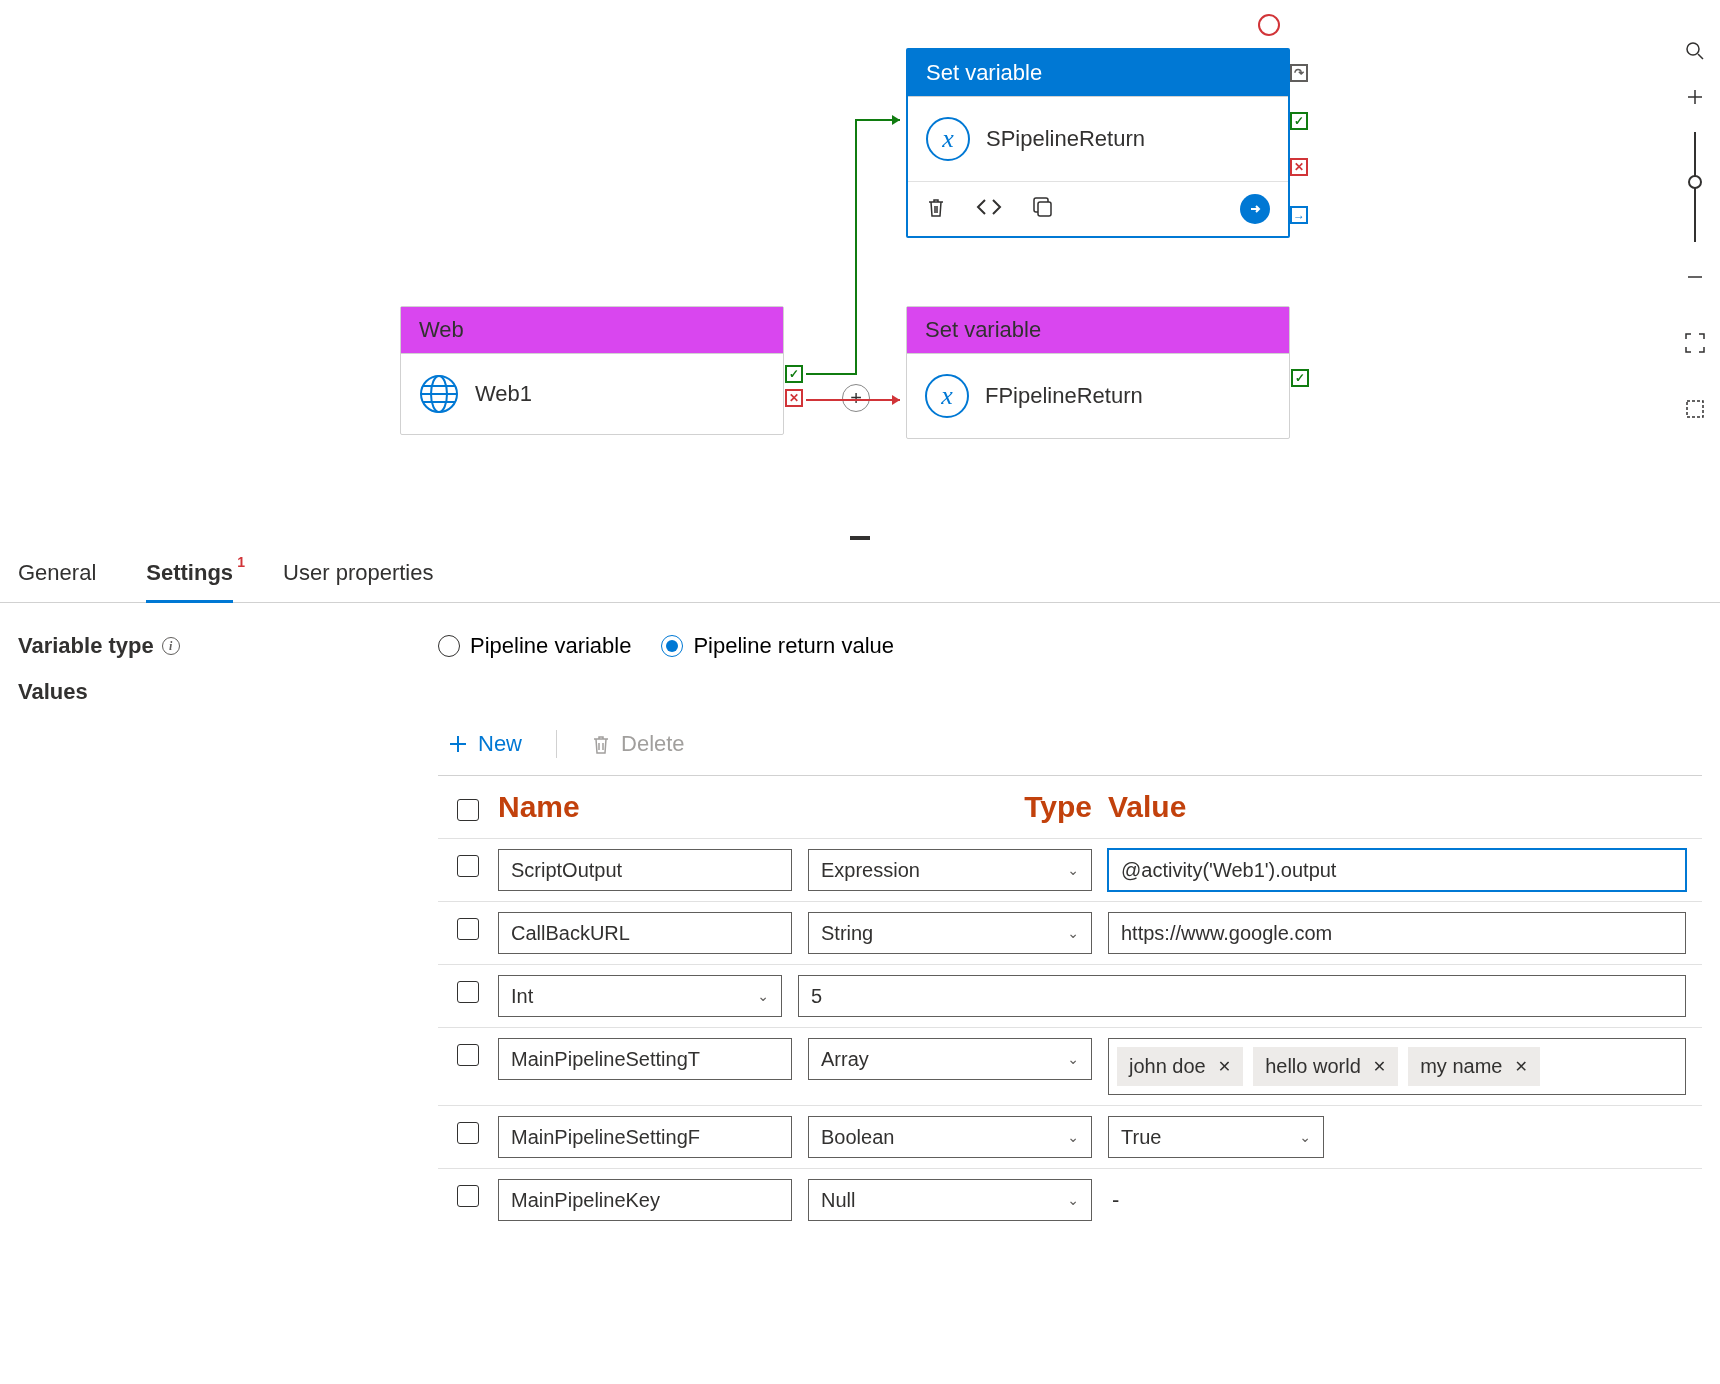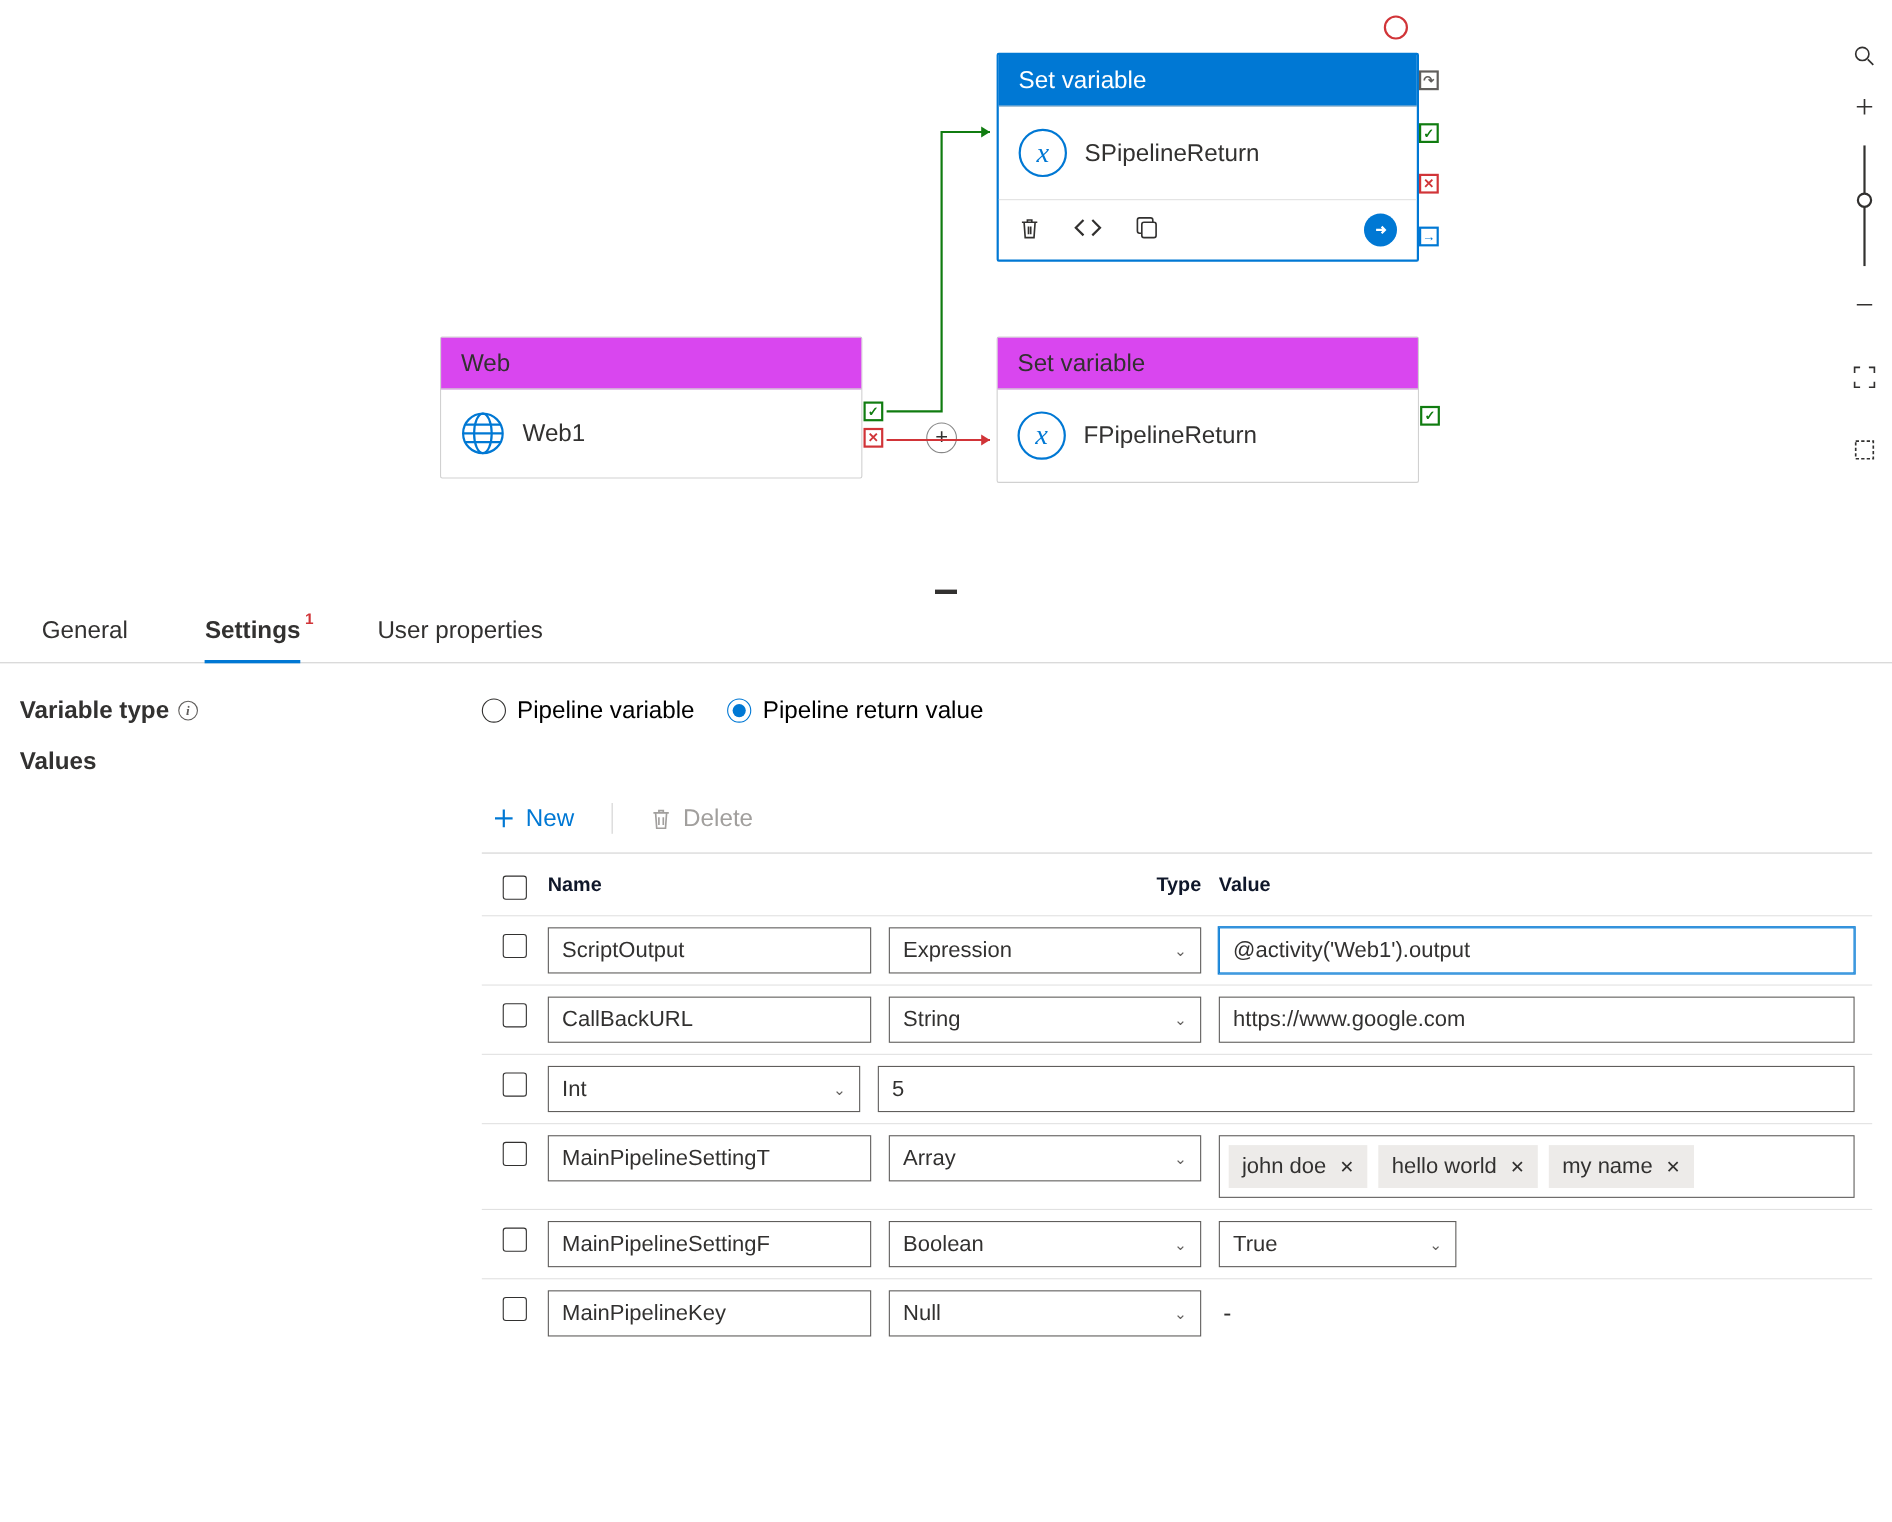--- a/index.html
+++ b/index.html
@@ -35,21 +35,21 @@
 
 
 .resize-handle { position: absolute; left: 50%; transform: translateX(-50%); width: 20px; height: 4px; background: #323130; bottom: 0; }
 
 
 .right-toolbar { position: absolute; right: 0; top: 20px; width: 50px; display: flex; flex-direction: column; gap: 24px; align-items: center; padding-top: 20px; }
 .right-toolbar .tool { width: 22px; height: 22px; display: flex; align-items: center; justify-content: center; color: #323130; font-size: 20px; }
 
 
 .tabs { display: flex; gap: 50px; padding: 20px 18px 0; border-bottom: 1px solid #d1d1d1; }
-.tab { font-size: 22px; color: #323130; padding-bottom: 14px; cursor: pointer; position: relative; margin-left: 20px; }
+.tab { font-size: 22px; color: #323130; padding-bottom: 14px; cursor: pointer; position: relative; }
 .tab.active { font-weight: 600; border-bottom: 3px solid #0078d4; margin-bottom: -1px; }
 .tab .badge { position: absolute; top: -6px; right: -12px; color: #d13438; font-size: 14px; }
 
 
 .settings { padding: 30px 18px; }
 .setting-row { display: flex; margin-bottom: 20px; }
 .setting-label { width: 420px; font-size: 22px; color: #323130; display: flex; align-items: center; gap: 8px; }
 .setting-label.bold { font-weight: 600; }
 .info-icon { width: 18px; height: 18px; border: 1.5px solid #605e5c; border-radius: 50%; display: inline-flex; align-items: center; justify-content: center; font-size: 12px; color: #605e5c; font-style: italic; font-family: serif; }
 
@@ -66,21 +66,21 @@
 .divider-v { width: 1px; height: 28px; background: #d1d1d1; }
 
 
 .table { margin-left: 420px; border-top: 1px solid #d1d1d1; }
 .table-header { display: flex; align-items: center; padding: 14px 0; }
 .table-row { display: flex; align-items: flex-start; padding: 10px 0; border-top: 1px solid #e1e1e1; }
 .col-check { width: 60px; display: flex; justify-content: center; align-items: flex-start; padding-top: 6px; }
 .col-name { width: 310px; padding-right: 16px; }
 .col-type { width: 300px; padding-right: 16px; text-align: right; }
 .col-value { flex: 1; padding-right: 16px; }
-.th { font-size: 18px; font-weight: 600; color: #0f172a; }
+.th { font-size: 30px; font-weight: 600; color: #c2410c; }
 
 .checkbox { width: 22px; height: 22px; border: 1.5px solid #323130; border-radius: 3px; cursor: pointer; }
 
 .input { width: 100%; height: 42px; border: 1px solid #605e5c; padding: 0 12px; font-size: 20px; color: #323130; background: #fff; }
 .input.highlight { border-color: #0078d4; box-shadow: 0 0 0 1px #0078d4; }
 .select { width: 100%; height: 42px; border: 1px solid #605e5c; padding: 0 12px; font-size: 20px; color: #323130; background: #fff; display: flex; align-items: center; justify-content: space-between; cursor: pointer; }
 .select .chevron { font-size: 14px; color: #605e5c; }
 
 .tags-input { width: 100%; min-height: 42px; border: 1px solid #605e5c; padding: 8px; display: flex; flex-wrap: wrap; gap: 10px; }
 .tag { background: #edebe9; padding: 8px 12px; font-size: 20px; color: #323130; display: flex; align-items: center; gap: 12px; }

